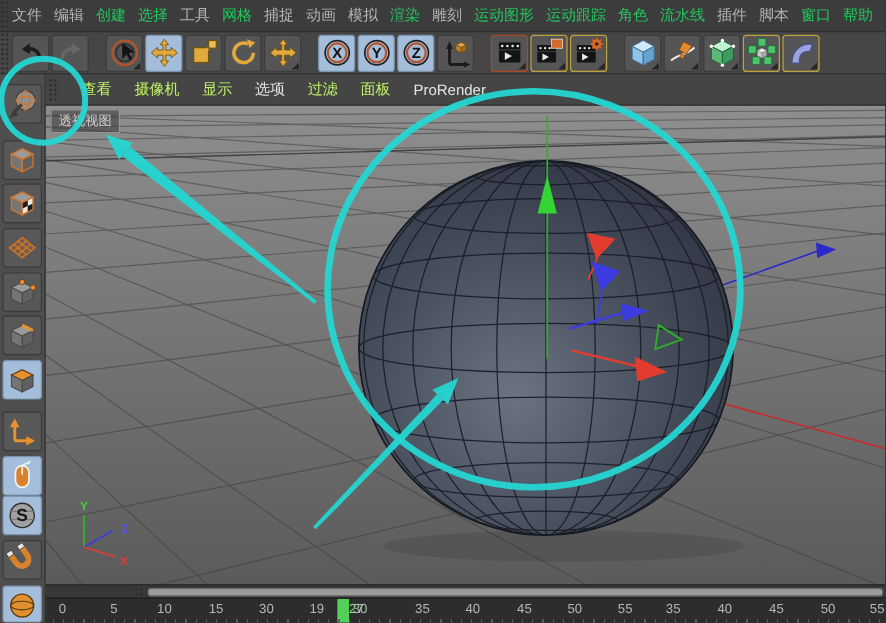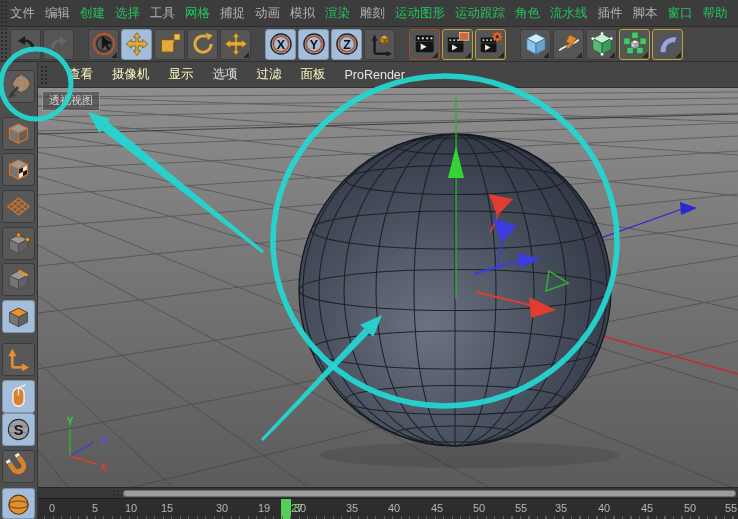--- a/index.html
+++ b/index.html
@@ -37,21 +37,21 @@
   .sbtn { position:absolute; left:2px; width:33px; height:33px; background:#585858;
           border:1px solid #3b3b3b; border-radius:3px; display:flex; align-items:center; justify-content:center; }
   .sbtn.sel { background:#a3bdda; border-color:#7d94ad; }
 
   
   .vp-wrap { position:absolute; left:38px; top:62px; width:700px; height:457px; }
   .vp-menu { position:absolute; left:0; top:0; width:700px; height:26px; background:#454545;
              border-bottom:1px solid #303030; display:flex; align-items:center; gap:19px;
              padding-left:30px; }
   .vp-menu .grip { position:absolute; left:2px; top:3px; width:9px; height:20px; }
-  .vpm-item { font-size:12.5px; color:#fef9c3; }
+  .vpm-item { font-size:12.5px; color:#bef264; }
   .vpm-item.bright { color:#e4e4e4; }
   .vp-canvas { position:absolute; left:0; top:26px; width:700px; height:399px; overflow:hidden; }
   .vp-label { position:absolute; left:4px; top:3px; padding:1px 6px 2px; font-size:11px; color:#cdcdcd;
               background:rgba(58,58,58,.55); border:1px solid #969696; z-index:4; }
 
   
   .track-row { position:absolute; left:0; top:425px; width:700px; height:11px; background:#383838;
                border-top:1px solid #262626; }
   .track-row .grip { position:absolute; left:74px; top:1px; width:9px; height:9px; }
   .track { position:absolute; left:85px; top:2px; width:613px; height:7px; background:#9c9c9c;
@@ -482,22 +482,22 @@
     </div>
 
     <div class="track-row">
       <div class="grip grip-dots"></div>
       <div class="track"></div>
     </div>
 
     <div class="ruler">
       <span class="rlabel" style="left:3px">0</span>
       <span class="rlabel" style="left:46px">5</span>
-      <span class="rlabel" style="left:82px">10</span>
-      <span class="rlabel" style="left:118px">15</span>
+      <span class="rlabel" style="left:88px">10</span>
+      <span class="rlabel" style="left:131px">15</span>
       <span class="rlabel" style="left:173px">30</span>
       <span class="rlabel" style="left:215px">19</span>
 
       <svg class="playhead" width="10" height="21">
         <rect x="0" y="0" width="10" height="21" fill="#52d058"></rect>
       </svg>
       <span class="rlabel green" style="left:248px">27</span>
 
       <span class="rlabel" style="left:251px">30</span>
       <span class="rlabel" style="left:303px">35</span>

